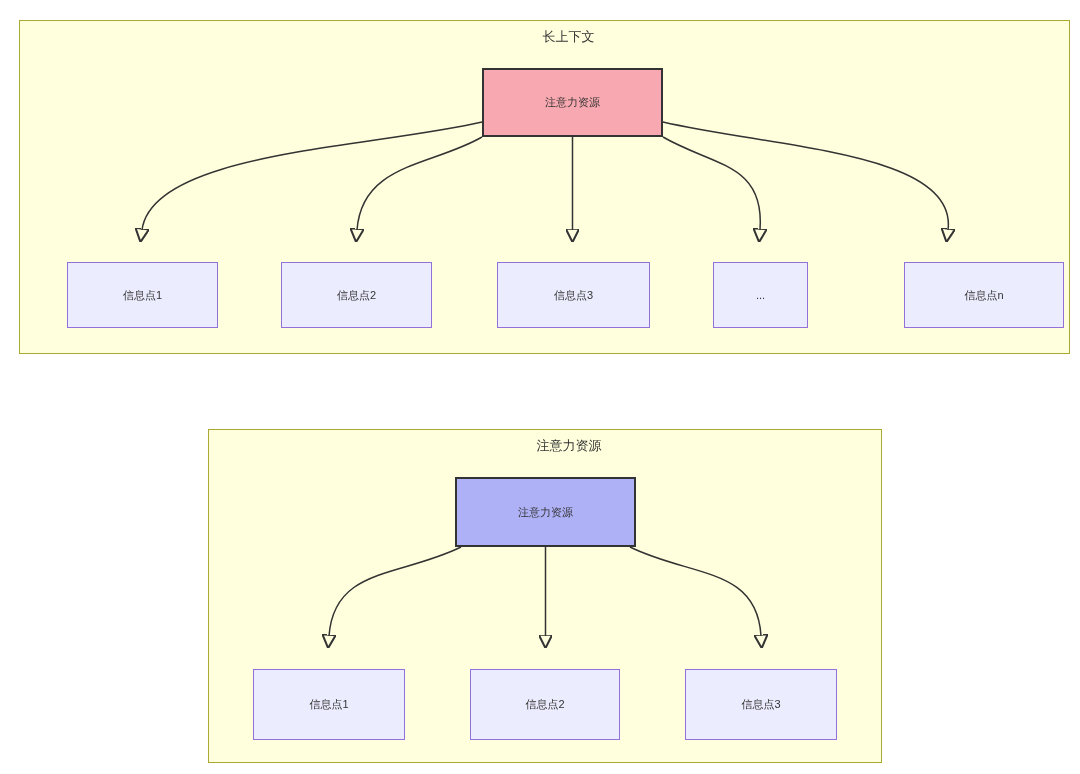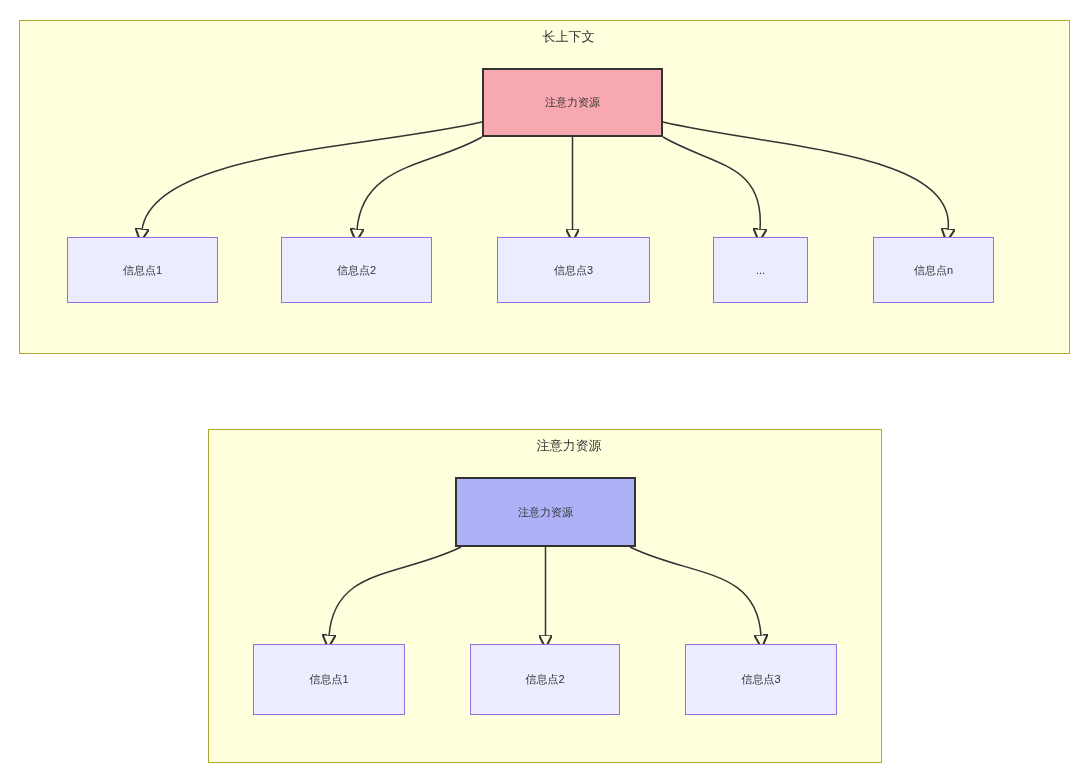--- a/index.html
+++ b/index.html
@@ -52,27 +52,28 @@
     text-align: center;
   }
   .source {
     border: 2px solid var(--source_border, #333);
   }
   .source-long  { left: 482px; top: 68px;  width: 181px; height: 69px; background: var(--attention_long_fill, #f8a8b0); }
   .source-short { left: 455px; top: 477px; width: 181px; height: 70px; background: var(--attention_short_fill, #afb1f7); }
   .target {
     background: var(--node_fill, #ececff);
     border: 1px solid var(--node_border, #9370db);
+    margin-top: 25px;
   }
   .lt { top: 237px; height: 66px; }
   .lt1 { left: 67px;  width: 151px; }
   .lt2 { left: 281px; width: 151px; }
   .lt3 { left: 497px; width: 153px; }
   .lt4 { left: 713px; width: 95px;  }
-  .lt5 { left: 873px; width: 121px; }
+  .lt5 { left: 904px; width: 160px; }
   .st { top: 644px; height: 71px; }
   .st1 { left: 253px; width: 152px; }
   .st2 { left: 470px; width: 150px; }
   .st3 { left: 685px; width: 152px; }
 </style>
 </head>
 <body>
 
 <div class="canvas">
 

